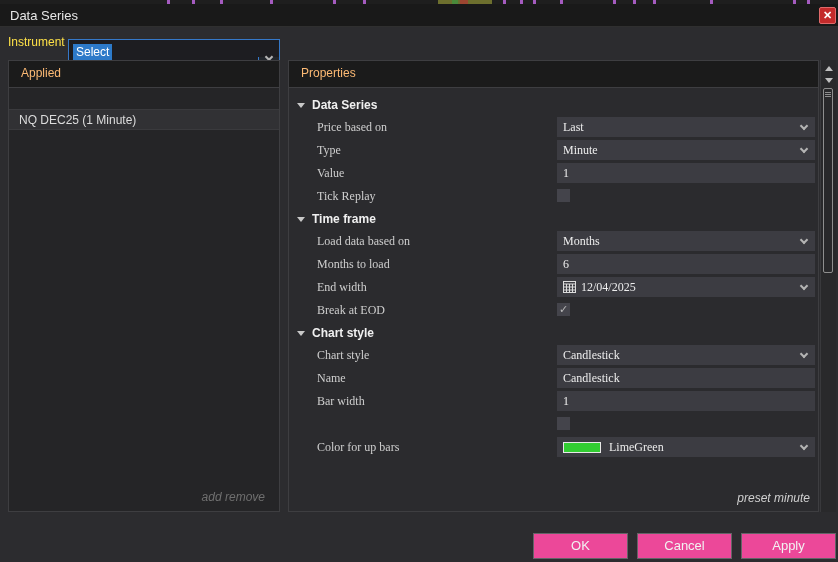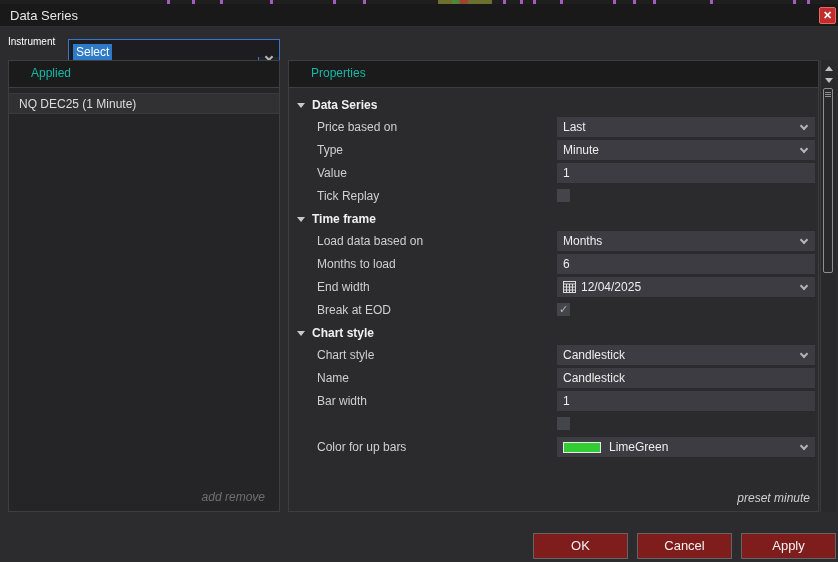--- a/index.html
+++ b/index.html
@@ -15,54 +15,54 @@
   .top-strip { position:absolute; left:0; top:0; width:838px; height:4px; background:#1e1e1e; }
   
   .titlebar { position:absolute; left:0; top:4px; width:838px; height:23px; background:#191919; border-bottom:1px solid #2f2f2f; }
   .title { position:absolute; left:10px; top:0; line-height:23px; font-size:13px; color:#e6e6e6; }
   .close-btn {
     position:absolute; right:2px; top:3px; width:17px; height:17px;
     background:#c42b2b; border:1px solid #e06a6a; border-radius:2px;
     color:#ffffff; font-weight:bold; font-size:11px; line-height:15px; text-align:center; cursor:pointer;
   }
   
-  .instr-label { position:absolute; left:8px; top:31px; height:22px; line-height:22px; font-size:10px; color:#ffffff; }
+  .instr-label { position:absolute; left:8px; top:31px; height:22px; line-height:22px; font-size:12px; color:#fde047; }
   .instr-combo {
     position:absolute; left:68px; top:39px; width:212px; height:22px;
     border:1px solid #3578c8; background:#1d1d21; display:flex; align-items:flex-end;
   }
   .instr-value { flex:1; display:flex; align-items:center; padding-left:4px; font-size:12px; color:#ffffff; overflow:hidden; }
   .instr-value .sel { background:#2d7ac9; padding:1px 3px; }
   .instr-dd { width:21px; border-left:1px solid #3578c8; background:#22262c; display:flex; align-items:center; justify-content:center; }
   .chev {
     width:6px; height:6px; border-right:2px solid #b4b4b4; border-bottom:2px solid #b4b4b4;
     transform:rotate(45deg); margin-top:-3px; flex:0 0 auto;
   }
   
   .panel { position:absolute; top:60px; height:452px; background:#252527; border:1px solid #3e3e41; }
   .panel-left  { left:8px;  width:272px; }
   .panel-right { left:288px; width:531px; background:#2b2b2e; }
   .panel-header {
     height:27px; background:#1b1b1b; border-bottom:1px solid #3e3e41;
-    color:#14b8a6; font-size:12px; line-height:24px; padding-left:22px;
+    color:#fdba74; font-size:12px; line-height:24px; padding-left:12px;
   }
   .applied-item {
-    margin-top:5px; height:21px; line-height:20px; background:#313134;
+    margin-top:21px; height:21px; line-height:20px; background:#313134;
     border-top:1px solid #3a3a3d; border-bottom:1px solid #3a3a3d;
     color:#dcdcdc; font-size:12px; padding-left:10px; cursor:pointer;
   }
   .panel-footer-links { position:absolute; right:14px; bottom:7px; font-size:12px; font-style:italic; color:#6f6f6f; }
   .panel-footer-links span { cursor:pointer; }
   
   .props-content { position:absolute; left:0; right:0; top:25px; bottom:0; overflow:hidden; }
   .sec-header { display:flex; align-items:center; height:22px; padding-left:8px; }
   .sec-header.first { margin-top:8px; }
   .tri { width:0; height:0; border-left:4px solid transparent; border-right:4px solid transparent; border-top:5px solid #c8c8c8; margin-right:7px; cursor:pointer; }
   .sec-title { font-size:12px; font-weight:bold; color:#f0f0f0; }
-  .prop-row { position:relative; height:23px; }
+  .prop-row { position:relative; height:23px;font-family:Liberation Serif, serif; }
   .prop-label { position:absolute; left:28px; top:0; line-height:23px; font-size:12px; color:#cfcfcf; white-space:nowrap; }
   .prop-field {
     position:absolute; left:268px; top:1px; width:258px; height:20px;
     background:#3c3c42; display:flex; align-items:center; padding:0 8px 0 6px;
     font-size:12px; color:#ededed; cursor:pointer;
   }
   .prop-field .val { flex:1; white-space:nowrap; overflow:hidden; }
   .prop-field .cal { margin-right:5px; flex:0 0 auto; }
   .swatch { width:38px; height:11px; border:1px solid #e8e8e8; margin-right:8px; flex:0 0 auto; }
   .checkbox {
@@ -75,21 +75,21 @@
   .sb-btn { position:absolute; left:0; width:15px; height:12px; display:flex; align-items:center; justify-content:center; cursor:pointer; }
   .sb-up { top:2px; } .sb-down { top:14px; }
   .arr-up { width:0; height:0; border-left:4px solid transparent; border-right:4px solid transparent; border-bottom:5px solid #c0c0c0; }
   .arr-down { width:0; height:0; border-left:4px solid transparent; border-right:4px solid transparent; border-top:5px solid #c0c0c0; }
   .sb-thumb { position:absolute; left:2px; top:28px; width:10px; height:185px; border:1px solid #8f8f8f; border-radius:2px; cursor:pointer; }
   .sb-grip { margin:3px auto 0; width:6px; }
   .sb-grip i { display:block; height:1px; background:#8f8f8f; margin-bottom:1px; }
   
   .dlg-btn {
     position:absolute; top:533px; width:95px; height:26px;
-    background:#7f1d1d; border:1px solid #646467; color:#f2f2f2;
+    background:#ec4899; border:1px solid #646467; color:#f2f2f2;
     font-size:13px; text-align:center; line-height:24px; cursor:pointer;
   }
   .btn-ok { left:533px; } .btn-cancel { left:637px; } .btn-apply { left:741px; }
 </style>
 </head>
 <body>
 
 <div class="top-strip">
     <i style="position: absolute; top: 0px; height: 4px; left: 167px; width: 3px; background: rgb(165, 91, 192);"></i>
     <i style="position: absolute; top: 0px; height: 4px; left: 192px; width: 3px; background: rgb(165, 91, 192);"></i>

